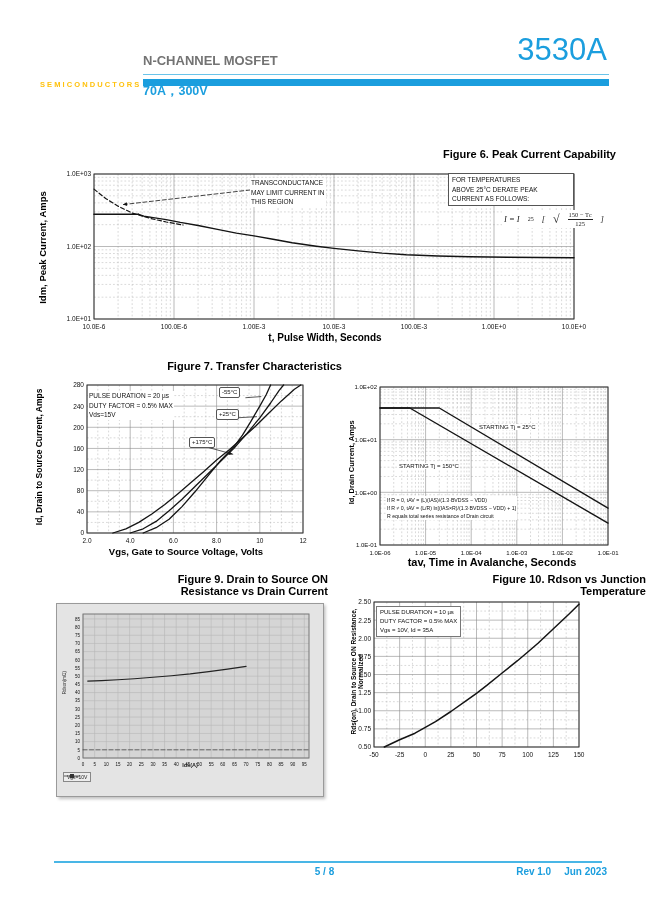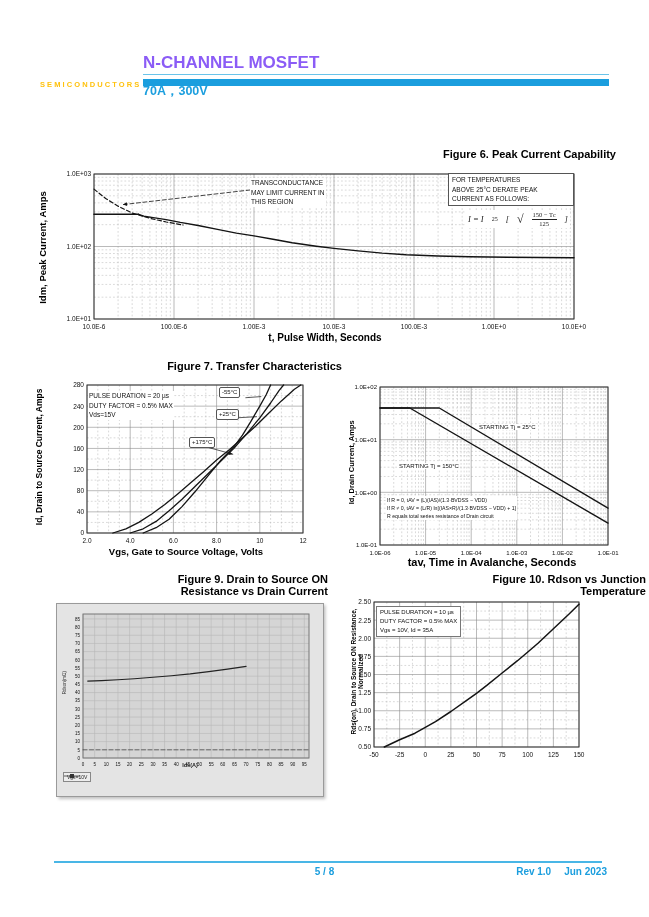--- a/index.html
+++ b/index.html
@@ -5,21 +5,21 @@
   html,body{margin:0;padding:0;}
   body{width:649px;height:917px;position:relative;background:#ffffff;
        font-family:"Liberation Sans",sans-serif;color:#1a1a1a;overflow:hidden;}
   #page{position:absolute;inset:0;background:#fff;}
   
   #brand-logo{position:absolute;left:40px;top:26px;font-size:42px;font-weight:bold;
               color:#ffc20e;letter-spacing:-1px;line-height:46px;}
   #brand-sub{position:absolute;left:40px;top:80px;font-size:7.5px;font-weight:bold;
              color:#ffc20e;letter-spacing:2.1px;}
   #device-rating{position:absolute;left:143px;top:36px;font-size:12.5px;font-weight:bold;color:#1b9ede;margin-top:47px;}
-  #device-type{position:absolute;left:143px;top:53px;font-size:17px;font-weight:bold;color:#8b5cf6;}
+  #device-type{position:absolute;left:143px;top:53px;font-size:13px;font-weight:bold;color:#737373;}
   #part-number{position:absolute;right:42px;top:32px;font-size:31px;color:#1b9ede;}
   #header-rule{position:absolute;left:143px;top:74px;width:466px;height:1px;background:#6ac4ea;}
   #header-bar{position:absolute;left:143px;top:79px;width:466px;height:7px;background:#1b9ede;}
   
   #footer-rule{position:absolute;left:54px;top:861px;width:548px;height:2px;background:#49b6e6;}
   #footer-page{position:absolute;left:0;top:866px;width:100%;text-align:center;
                font-size:10px;font-weight:bold;color:#1b9ede;}
   #footer-rev{position:absolute;right:42px;top:866px;font-size:10px;font-weight:bold;color:#1b9ede;
               display:flex;gap:13px;}
   
@@ -35,21 +35,21 @@
              font-size:6px;line-height:9px;padding:0 2px;z-index:2;}
   svg{position:absolute;left:0;top:0;overflow:visible;}
   svg text{font-family:"Liberation Sans",sans-serif;}
   
   #fig6{left:34px;top:148px;width:582px;height:206px;}
   #fig6-svg{top:16px;}
   #fig6-ann1{left:216px;top:30px;font-size:6.5px;line-height:9.5px;padding:0 1px;}
   #fig6-derate{left:414px;top:25px;width:118px;font-size:6.5px;line-height:9.5px;background:#fff;}
   #fig6-formula{left:432px;top:62px;}
   .formula{position:absolute;display:flex;align-items:center;gap:8px;background:#fff;
-           font-family:"Liberation Serif",serif;font-style:italic;font-size:8.5px;z-index:2;padding:1px 2px;}
+           font-family:"Liberation Serif",serif;font-style:italic;font-size:8.5px;z-index:2;padding:1px 2px;margin-left:36px;}
   .formula sub{font-size:6px;font-style:normal;}
   .formula .sqrt{font-style:normal;font-size:12px;line-height:10px;}
   .frac{display:inline-flex;flex-direction:column;text-align:center;font-size:6.5px;line-height:7.5px;font-style:normal;}
   .frac .num{border-bottom:1px solid #222;padding:0 1px;}
   #fig6 .xtitle{top:184px;font-size:10px;}
   #fig6-ylabel{left:-56px;width:130px;top:94px;font-size:9.5px;}
   
   #fig7{left:30px;top:360px;width:312px;height:250px;}
   #fig7-svg{top:0;}
   #fig7-cond{left:58px;top:31px;font-size:6.5px;line-height:9.5px;padding:0 1px;}
@@ -83,20 +83,21 @@
   #fig10-ylabel{left:-64px;width:150px;top:91px;font-size:6.5px;}
 </style>
 </head>
 <body>
 
 <div id="page">
 
   <div id="brand-sub">SEMICONDUCTORS</div>
   <div id="device-rating">70A，300V</div>
   <div id="device-type">N-CHANNEL MOSFET</div>
+  <div id="part-number">3530A</div>
   <div id="header-rule"></div>
   <div id="header-bar"></div>
 
   <div id="fig6" class="fig">
     <div class="figtitle">Figure 6. Peak Current Capability</div>
     <svg id="fig6-svg" width="582" height="186">
         <line x1="84.0823996531185" y1="10" x2="84.0823996531185" y2="155" stroke="#b3b3b3" stroke-width="0.5" stroke-dasharray="1.8,2"></line>
         <line x1="98.16970037757301" y1="10" x2="98.16970037757301" y2="155" stroke="#b3b3b3" stroke-width="0.5" stroke-dasharray="1.8,2"></line>
         <line x1="108.164799306237" y1="10" x2="108.164799306237" y2="155" stroke="#b3b3b3" stroke-width="0.5" stroke-dasharray="1.8,2"></line>
         <line x1="115.9176003468815" y1="10" x2="115.9176003468815" y2="155" stroke="#b3b3b3" stroke-width="0.5" stroke-dasharray="1.8,2"></line>

